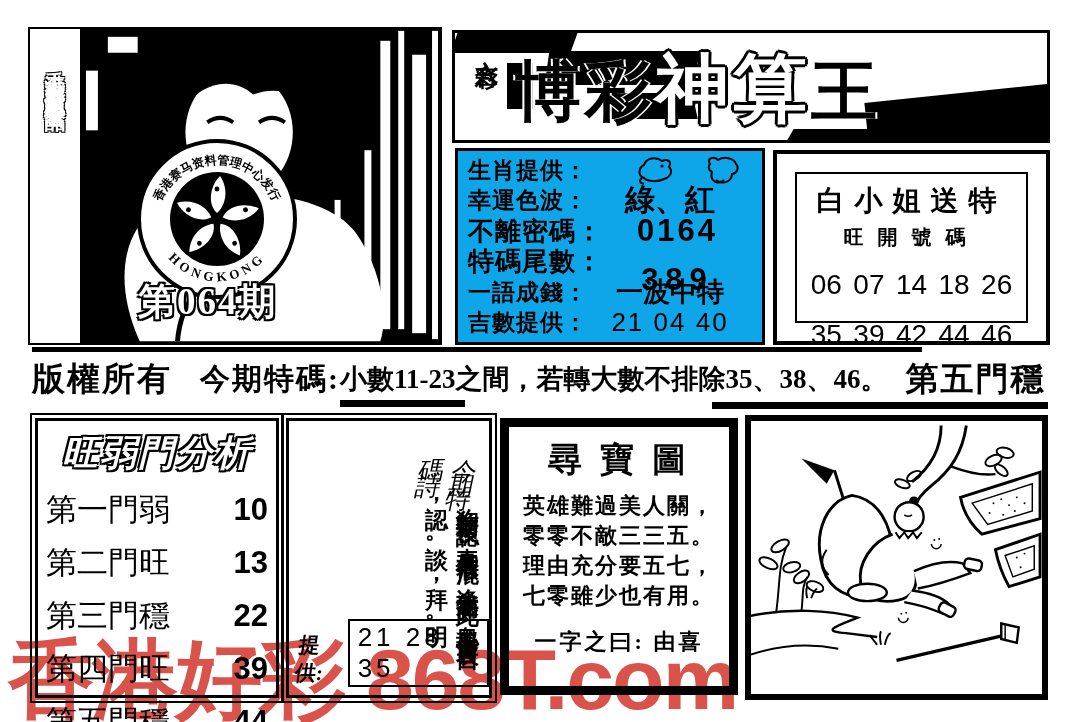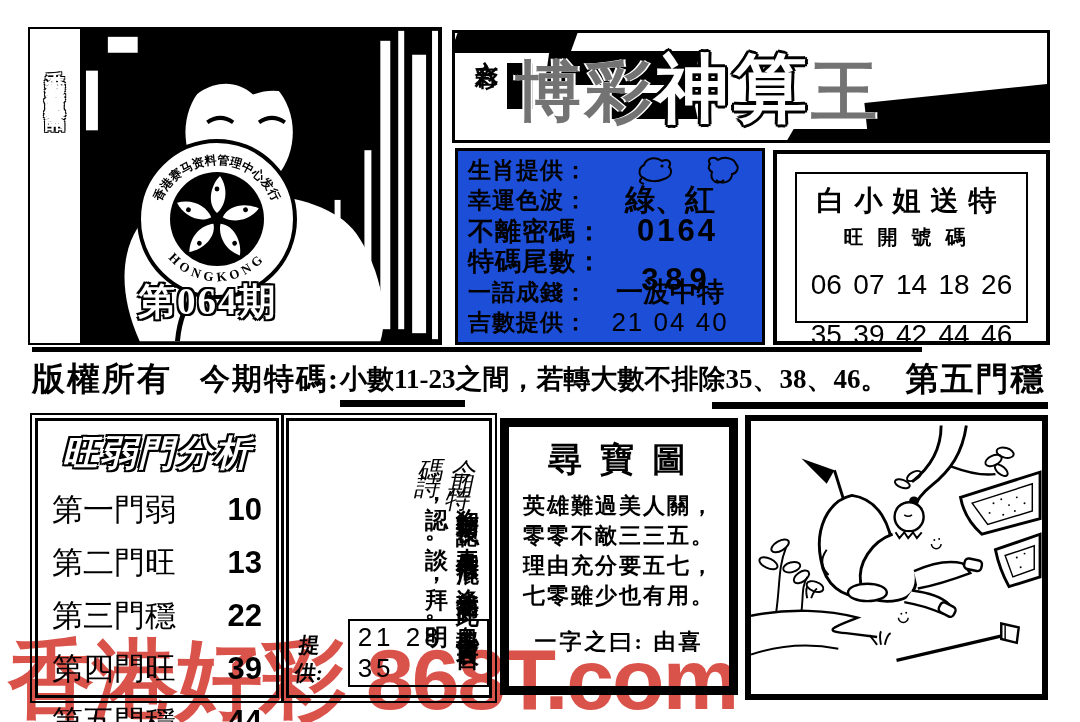--- a/index.html
+++ b/index.html
@@ -24,26 +24,26 @@
         font-size:23px;font-weight:bold;z-index:5;letter-spacing:2px;}
   .brush{position:absolute;background:#000;z-index:1;}
   .b1{left:0;top:-6px;width:120px;height:26px;transform:skewX(-20deg);}
   .b2{left:52px;top:30px;width:26px;height:46px;}
   .b3{left:92px;top:18px;width:150px;height:34px;transform:skewX(-8deg);}
   .b4{left:150px;top:60px;width:90px;height:26px;transform:skewX(12deg);}
   .b5{left:330px;top:96px;width:270px;height:30px;transform:skewX(-30deg);}
   .b6{right:-10px;top:60px;width:190px;height:60px;transform:rotate(-6deg);}
   .big-title{position:absolute;left:60px;top:8px;width:530px;z-index:4;font-size:66px;font-weight:900;
         white-space:nowrap;letter-spacing:4px;line-height:96px;}
-  .big-title .solid{color:#737373;text-shadow:-2px 0 0 #fff,2px 0 0 #fff;}
+  .big-title .solid{color:#000000;text-shadow:-2px 0 0 #fff,2px 0 0 #fff;}
   .big-title .hollow{color:#fff;font-size:74px;
         text-shadow:-2px -2px 0 #000,2px -2px 0 #000,-2px 2px 0 #000,2px 2px 0 #000,0 3px 0 #000,0 -3px 0 #000,3px 0 0 #000,-3px 0 0 #000;}
 
   
-  .info-box{left:455px;top:148px;width:310px;height:197px;border:3px solid #000;background:#1d4ed8;box-sizing:border-box;
+  .info-box{left:455px;top:148px;width:310px;height:197px;border:3px solid #000;background:#0ea5e9;box-sizing:border-box;
         display:flex;flex-direction:column;justify-content:space-around;padding:4px 10px;}
   .info-row{display:flex;align-items:center;height:30px;}
   .info-label{font-size:23px;font-weight:bold;letter-spacing:1px;white-space:nowrap;font-family:"Liberation Serif",serif;}
   .info-row:nth-child(3) .info-label,.info-row:nth-child(4) .info-label{font-size:26px;font-family:"Liberation Sans",sans-serif;}
   .info-value{flex:1;text-align:center;font-size:27px;font-weight:bold;white-space:nowrap;}
   .info-row:nth-child(2) .info-value{font-size:30px;}
   .info-row:nth-child(3) .info-value{font-family:"Liberation Sans",sans-serif;font-size:31px;letter-spacing:3px;}
   .info-row:nth-child(4) .info-value{font-family:"Liberation Sans",sans-serif;font-size:31px;letter-spacing:7px;margin-top:36px;}
   .info-row:nth-child(6) .info-value{font-family:"Liberation Sans",sans-serif;font-size:26px;font-weight:normal;letter-spacing:2px;}
   .zodiac-icons{flex:1;display:flex;justify-content:flex-end;gap:26px;padding-right:10px;}
@@ -60,21 +60,21 @@
   .banner{left:32px;top:356px;width:1016px;height:46px;display:flex;align-items:center;white-space:nowrap;text-align:center;}
   .banner-bold{font-size:33px;font-weight:900;font-family:"Liberation Sans",sans-serif;letter-spacing:2px;}
   .banner-label{font-size:30px;font-weight:bold;margin-left:28px;letter-spacing:2px;}
   .banner-text{font-size:27px;font-weight:bold;letter-spacing:0px;}
   .banner-right{margin-left:18px;}
   .u1{left:340px;top:400px;width:125px;height:7px;background:#000;}
   .u2{left:712px;top:402px;width:336px;height:7px;background:#000;}
 
   
   .doors-box{left:35px;top:418px;width:244px;height:280px;border:3px solid #000;outline:2px solid #000;outline-offset:3px;
-        background:#fff;box-sizing:border-box;padding:6px 14px;}
+        background:#fff;box-sizing:border-box;padding:6px 8px;}
   .doors-title{font-size:36px;font-weight:900;font-style:italic;text-align:center;letter-spacing:2px;color:#fff;margin-top:2px;
         text-shadow:-2px -2px 0 #000,2px -2px 0 #000,-2px 2px 0 #000,2px 2px 0 #000,0 2px 0 #000,0 -2px 0 #000;}
   .door-row{display:flex;justify-content:space-between;align-items:baseline;font-size:31px;margin-top:11px;}
   .door-num{font-family:"Liberation Sans",sans-serif;font-weight:bold;}
 
   .poem-box{left:286px;top:418px;width:206px;height:280px;border:3px solid #000;outline:2px solid #000;outline-offset:3px;
         background:#fff;box-sizing:border-box;}
   .poem-cols{position:absolute;right:6px;top:12px;height:215px;writing-mode:vertical-rl;display:flex;gap:0;}
   .poem-title{font-size:25px;letter-spacing:14px;transform:skewX(-12deg);padding-top:6px;margin-left:10px;font-weight:normal;}
   .poem-line{font-size:23px;font-weight:bold;letter-spacing:4px;margin-left:9px;}

